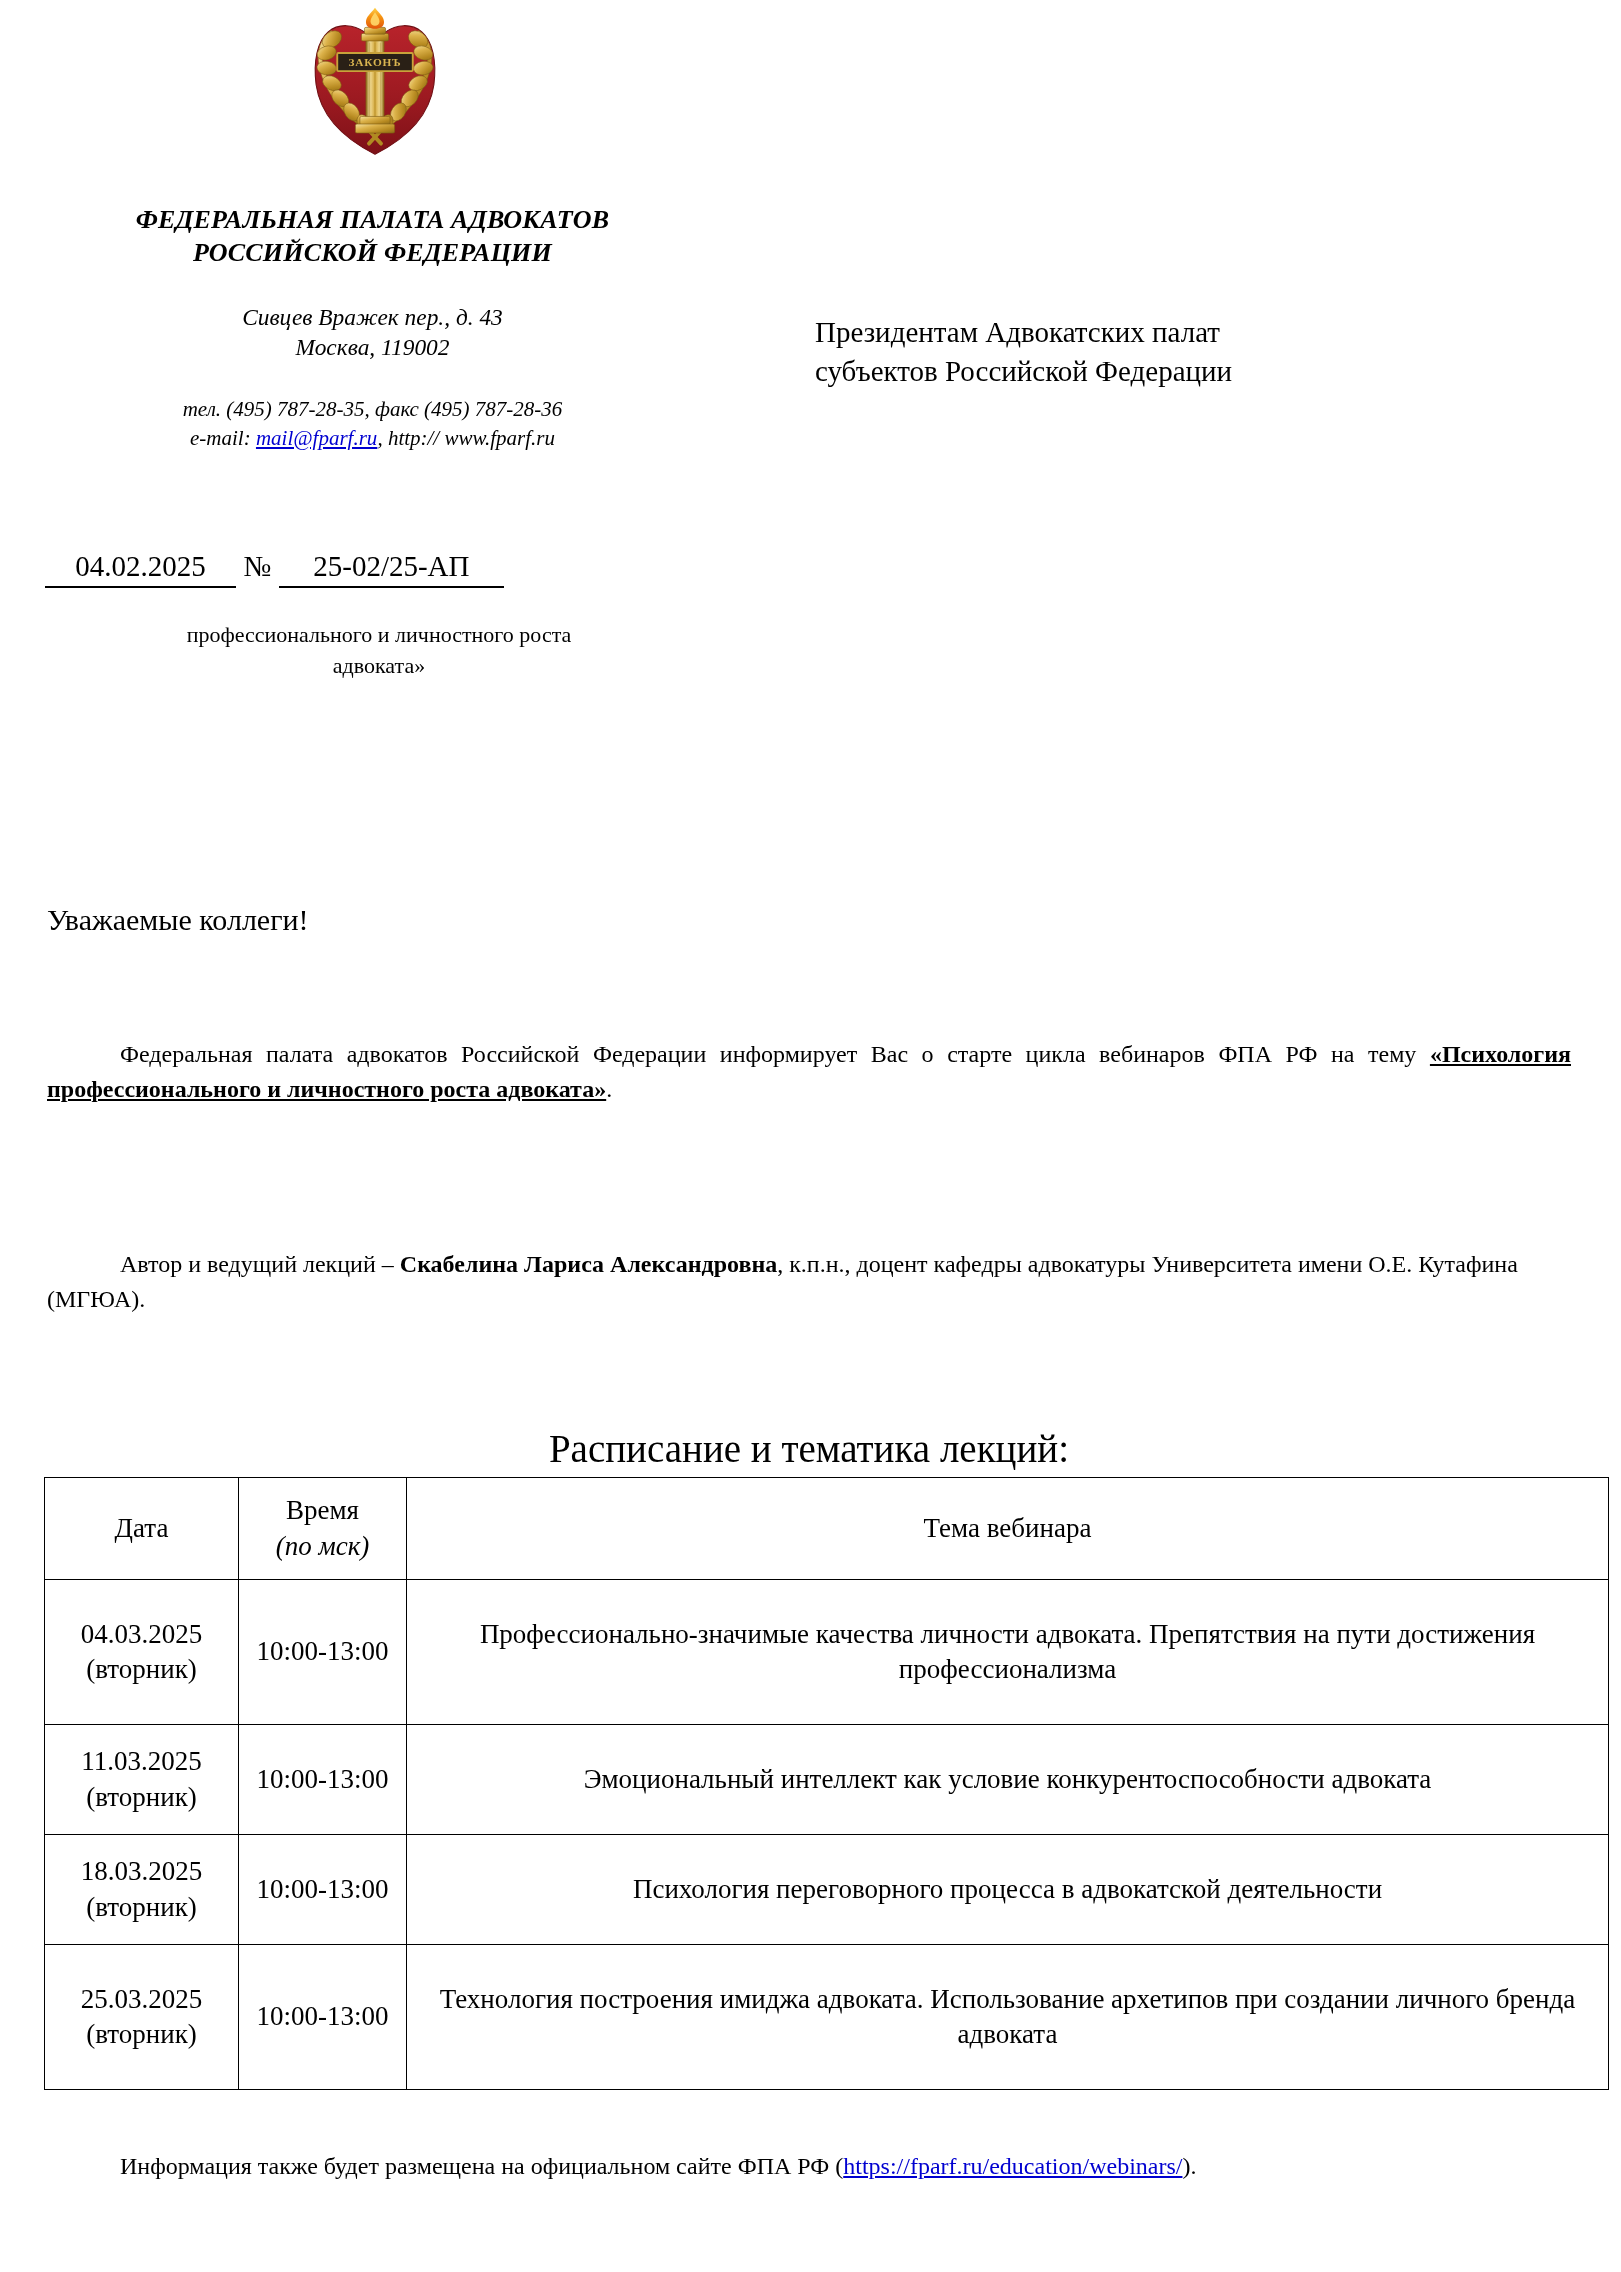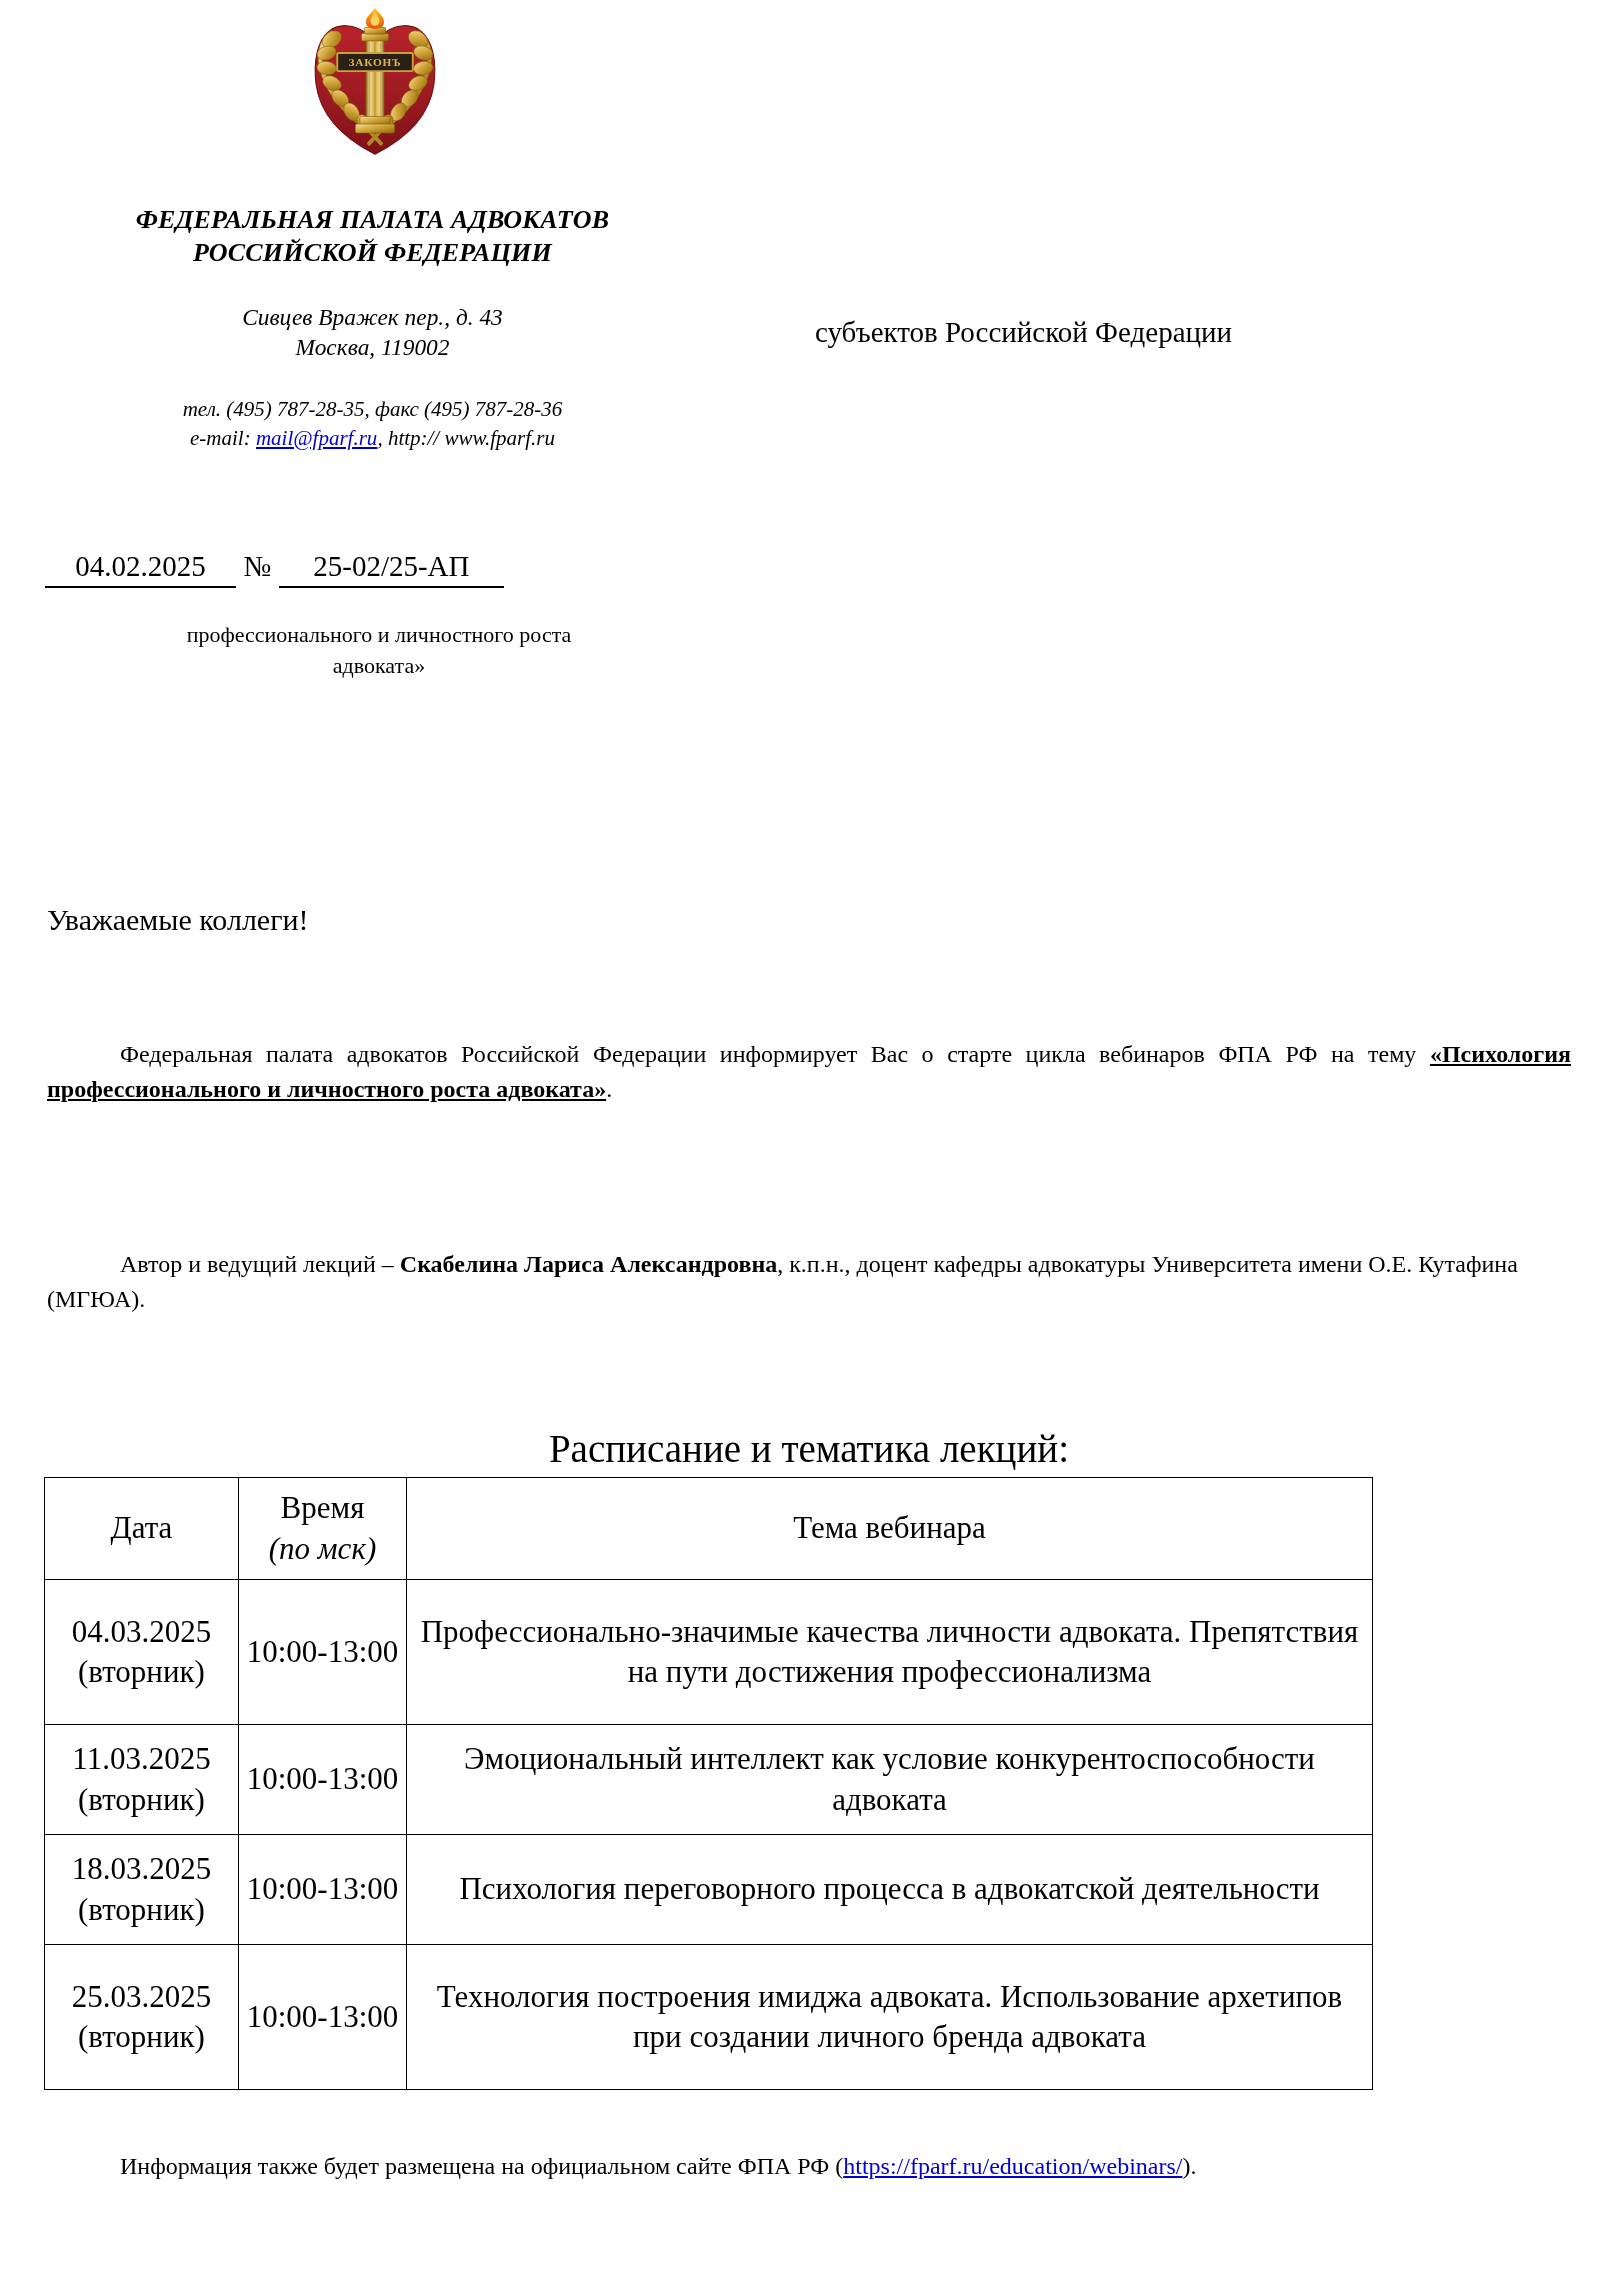--- a/index.html
+++ b/index.html
@@ -146,24 +146,24 @@
     width: 1524px;
     text-align: center;
     font-size: 39px;
   }
 
   
   .sched {
     position: absolute;
     left: 44px;
     top: 1477px;
-    width: 1329px;
+    width: 1565px;
     border-collapse: collapse;
     table-layout: fixed;
-    font-size: 31px;
+    font-size: 27px;
   }
   .sched td, .sched th {
     border: 1.5px solid #000;
     padding: 4.5px 6px;
     text-align: center;
     vertical-align: middle;
     font-weight: normal;
     line-height: 1.30;
   }
   .sched .c-date { width: 181px; }
@@ -282,20 +282,21 @@
 
     <div class="contact-block">
       <div>тел. (495) 787-28-35, факс (495) 787-28-36</div>
       <div>
         <span>e-mail: </span><a class="lnk" href="#">mail@fparf.ru</a><span>, http:// www.fparf.ru</span>
       </div>
     </div>
   </div>
 
   <div class="addressee">
+    <span class="ln">Президентам Адвокатских палат</span>
     <span class="ln">субъектов Российской Федерации</span>
   </div>
 
   <div class="refline">
     <span class="fill fill-date">04.02.2025</span><span class="numsym">№</span><span class="fill fill-num">25-02/25-АП</span>
   </div>
 
   <div class="subject">
     <div>профессионального и личностного роста</div>
     <div>адвоката»</div>

